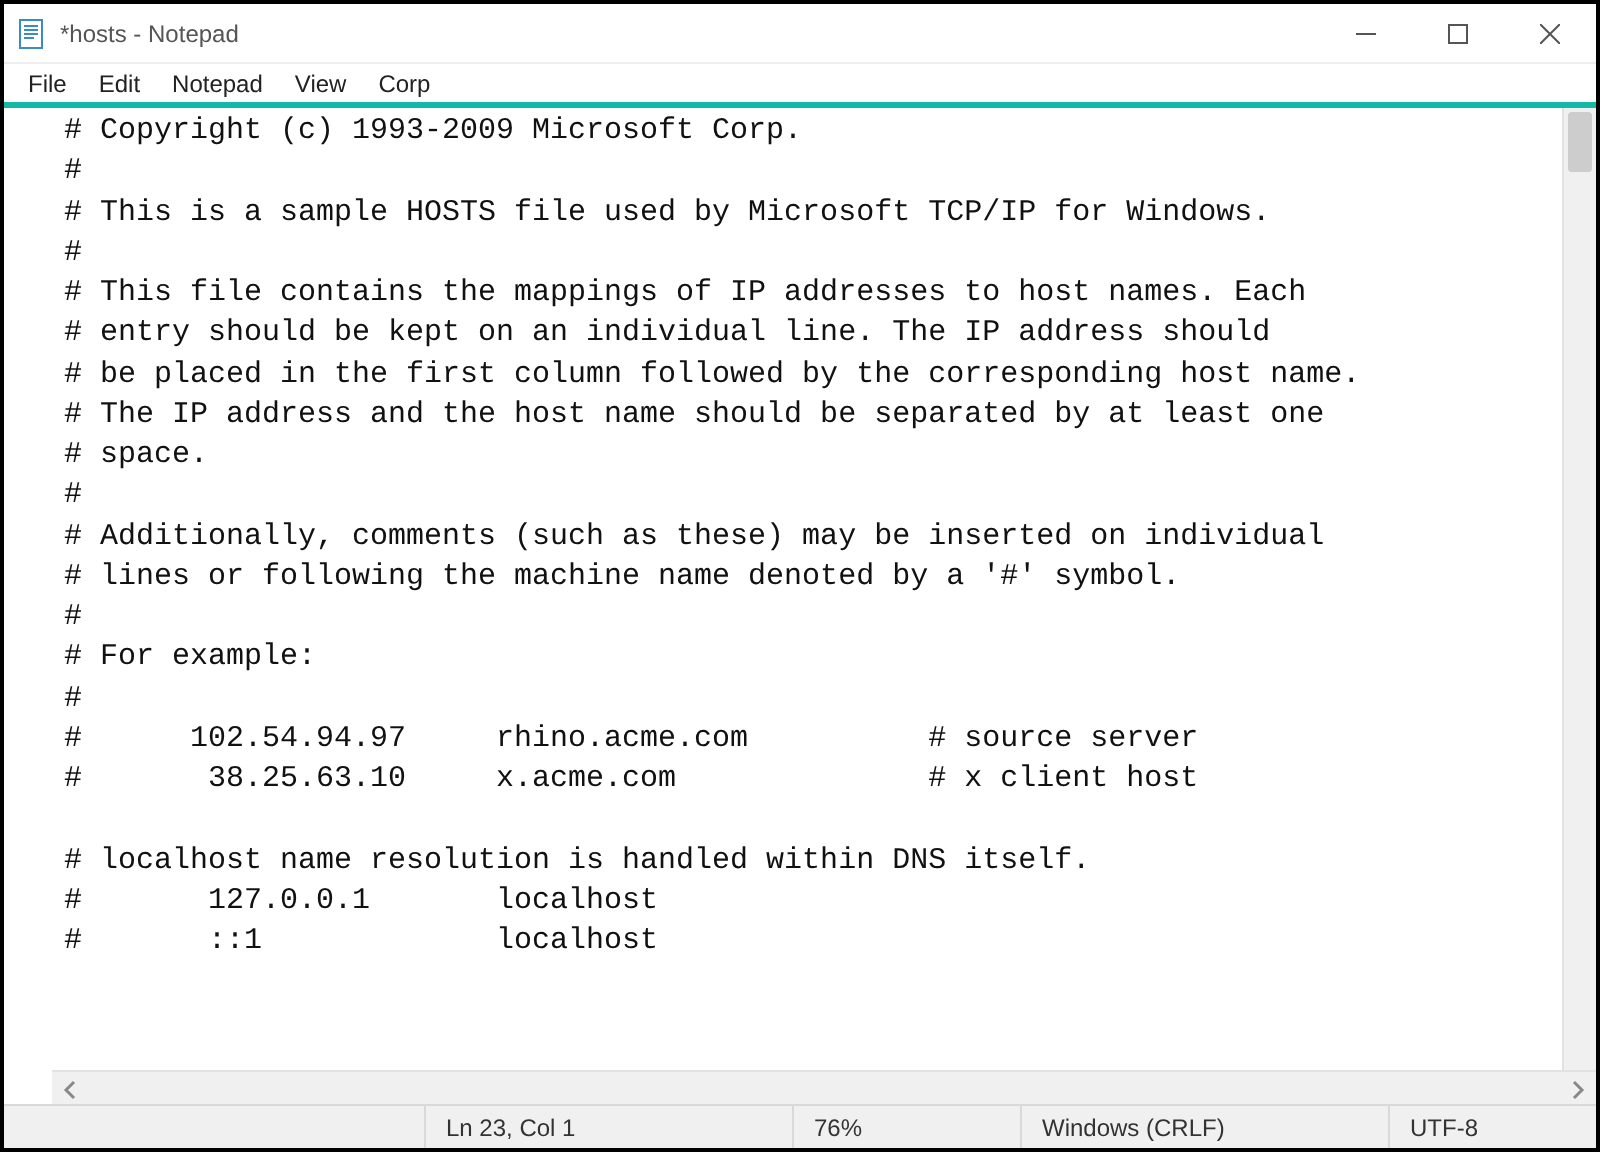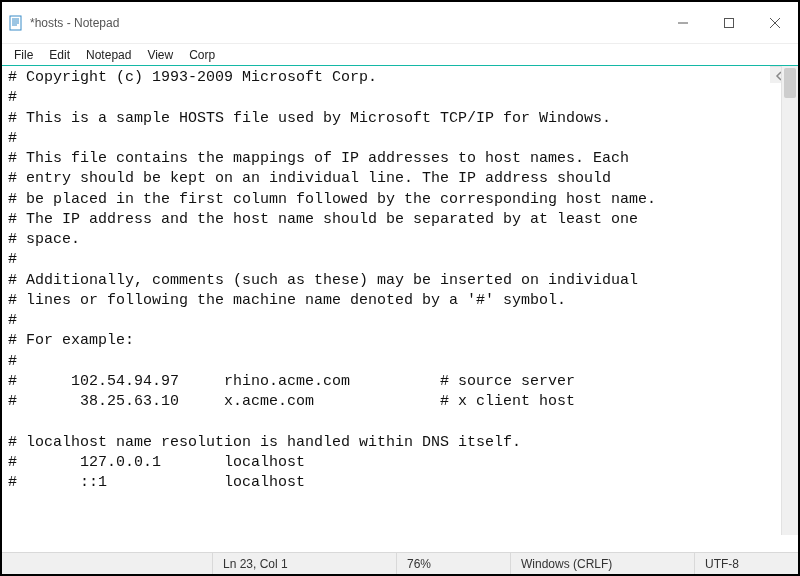--- a/index.html
+++ b/index.html
@@ -11,21 +11,21 @@
     color:#000;
     width:800px;
     height:576px;
     border:2px solid #000;
     display:flex;
     flex-direction:column;
     overflow:hidden;
   }
   
   .titlebar {
-    height:42px;
+    height:30px;
     display:flex;
     align-items:center;
     padding:0 0 0 6px;
     background:#fff;
     border-bottom:1px solid #eee;
   }
   .titlebar .icon {
     width:16px; height:16px;
     margin-right:6px;
     display:inline-block;
@@ -43,32 +43,34 @@
     justify-content:center;
     color:#555;
   }
   .winbtn svg { width:10px; height:10px; }
   
   .menubar {
     height:22px;
     display:flex;
     align-items:center;
     padding:0 4px;
-    border-bottom:1px solid #14b8a6;
+    border-bottom:3px solid #14b8a6;
   }
   .menuitem {
     padding:2px 8px;
     color:#222;
   }
   
   .editor-wrap {
     flex:1;
     position:relative;
     display:flex;
+    flex-direction:column;
     min-height:0;
+    margin-left:24px;
   }
   .editor {
     flex:1;
     font-family: Consolas, "Courier New", monospace;
     font-size:15px;
     line-height:1.35;
     white-space:pre;
     padding:2px 4px 2px 6px;
     color:#111;
     overflow:hidden;

